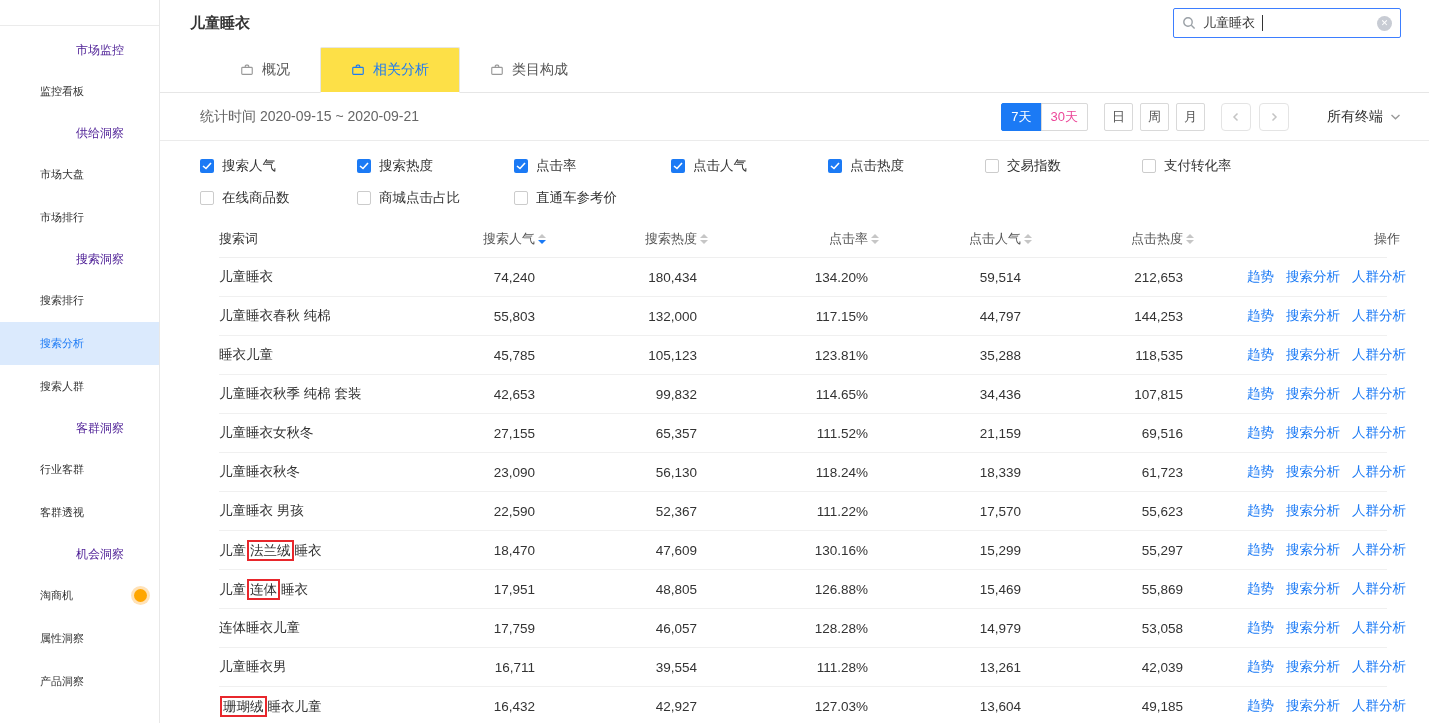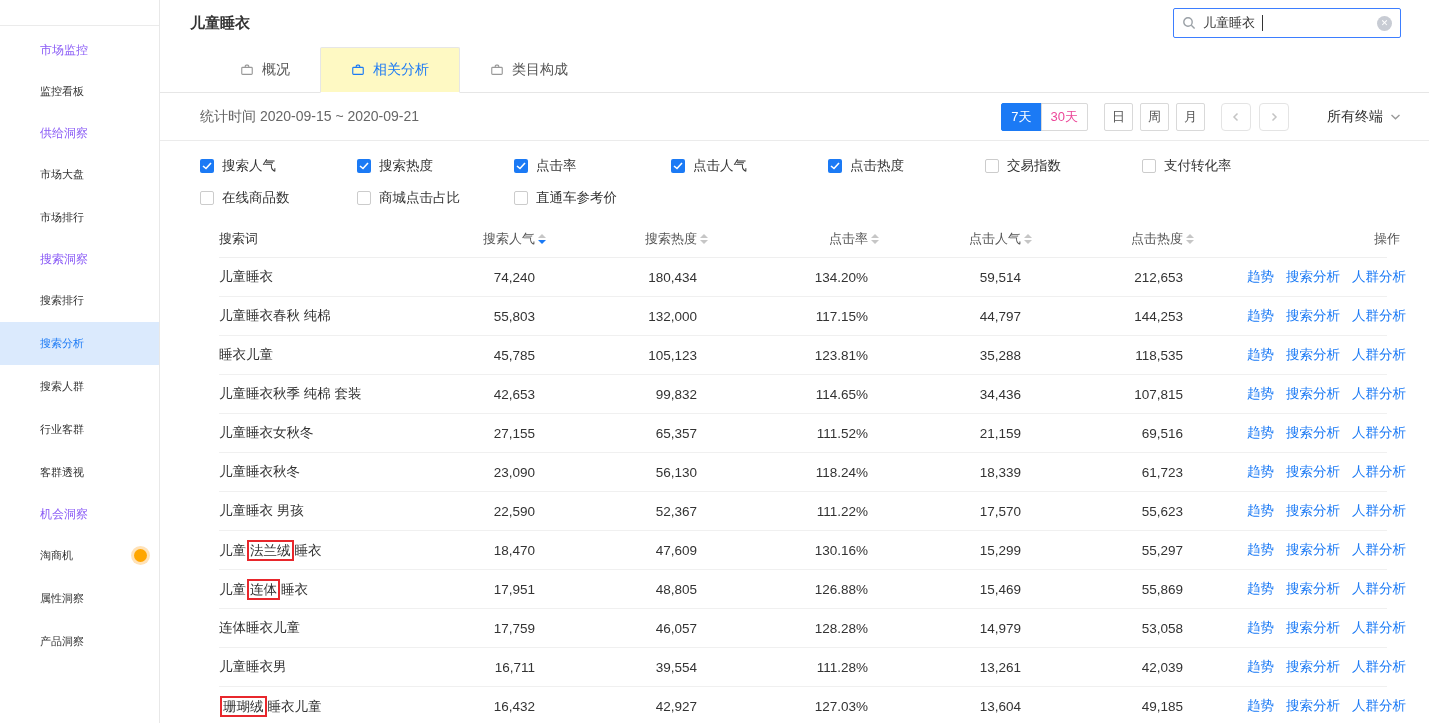--- a/index.html
+++ b/index.html
@@ -10,21 +10,21 @@
   }
   .app { display:flex; width:100%; height:100%; }
 
   
   .sidebar { width:160px; min-width:160px; height:100%; background:#fff;
     border-right:1px solid #e8e8e8; position:relative; }
   .sidebar::before { content:""; position:absolute; top:25px; left:0; right:0;
     height:1px; background:#ebebeb; }
   .side-nav { padding-top:30px; }
   .side-section { height:40px; display:flex; align-items:center;
-    padding-left:40px; color:#8b5cf6; font-size:12px; }
+    padding-left:40px; color:#4c1d95; font-size:12px;margin-left:36px; }
   .side-item { height:43px; display:flex; align-items:center; padding-left:40px;
     font-size:11px; color:#333; cursor:pointer; position:relative; }
   .side-item.active { background:#dbeafd; color:#1b7af5; }
   .side-dot { position:absolute; right:12px; top:15px; width:13px; height:13px;
     border-radius:50%; background:#ffa600; box-shadow:0 0 0 3px #ffe2b8; }
 
   
   .main { flex:1; position:relative; overflow:hidden; background:#fff; }
 
   .page-header { height:47px; position:relative; padding:14px 0 0 30px; }
@@ -36,21 +36,21 @@
   .text-caret { width:1px; height:16px; background:#333; display:inline-block; }
   .clear-icon { margin-left:auto; width:15px; height:15px; border-radius:50%;
     background:#c8ccd4; color:#fff; font-size:9px; line-height:15px;
     text-align:center; cursor:pointer; flex:0 0 auto; }
 
   
   .tabs-row { height:46px; border-bottom:1px solid #e6e6e6; display:flex;
     padding-left:50px; position:relative; }
   .tab { height:46px; display:inline-flex; align-items:center; gap:8px;
     padding:0 30px; font-size:14px; color:#555; cursor:pointer; position:relative; }
-  .tab.active { background:#fef9c3; border:1px solid #e6e6e6; border-bottom:1px solid #fff;
+  .tab.active { background:#fde047; border:1px solid #e6e6e6; border-bottom:1px solid #fff;
     margin-bottom:-1px; color:#1b7af5; z-index:2; border-radius:2px 2px 0 0; }
   .tab-icon { flex:0 0 auto; }
 
   
   .stats-row { height:48px; display:flex; align-items:center;
     justify-content:space-between; padding:0 28px 0 40px;
     border-bottom:1px solid #ebebeb; }
   .stat-time { color:#666; font-size:14px; }
   .range-controls { display:flex; align-items:center; }
   .range-group { display:flex; }
@@ -123,20 +123,21 @@
         <div class="side-section">搜索洞察</div>
         <div class="side-item">
           <span>搜索排行</span>
         </div>
         <div class="side-item active">
           <span>搜索分析</span>
         </div>
         <div class="side-item">
           <span>搜索人群</span>
         </div>
+        <div class="side-section">客群洞察</div>
         <div class="side-item">
           <span>行业客群</span>
         </div>
         <div class="side-item">
           <span>客群透视</span>
         </div>
         <div class="side-section">机会洞察</div>
         <div class="side-item">
           <span>淘商机</span>
           <span class="side-dot"></span>

